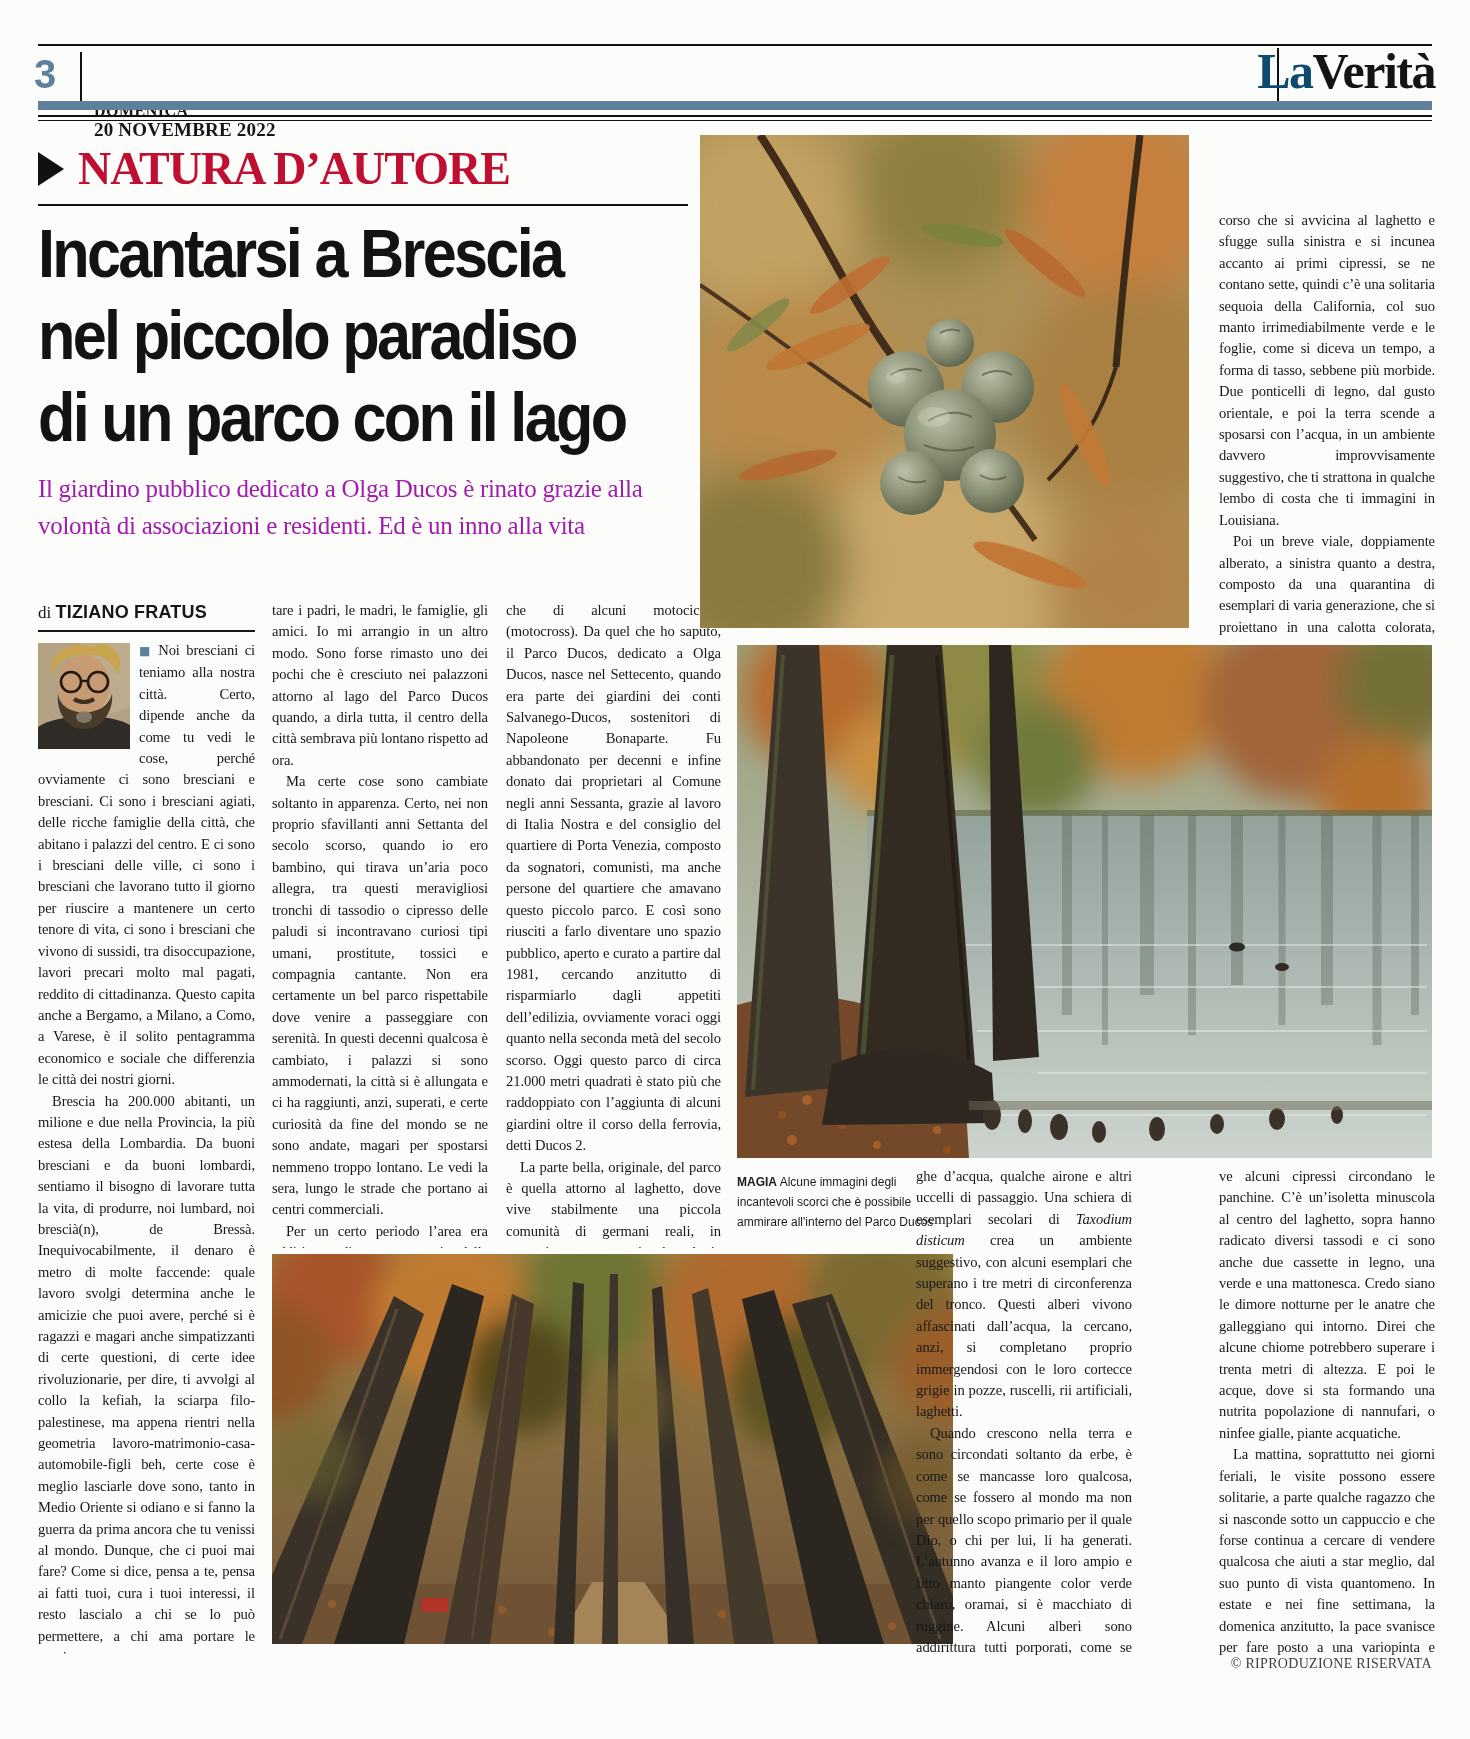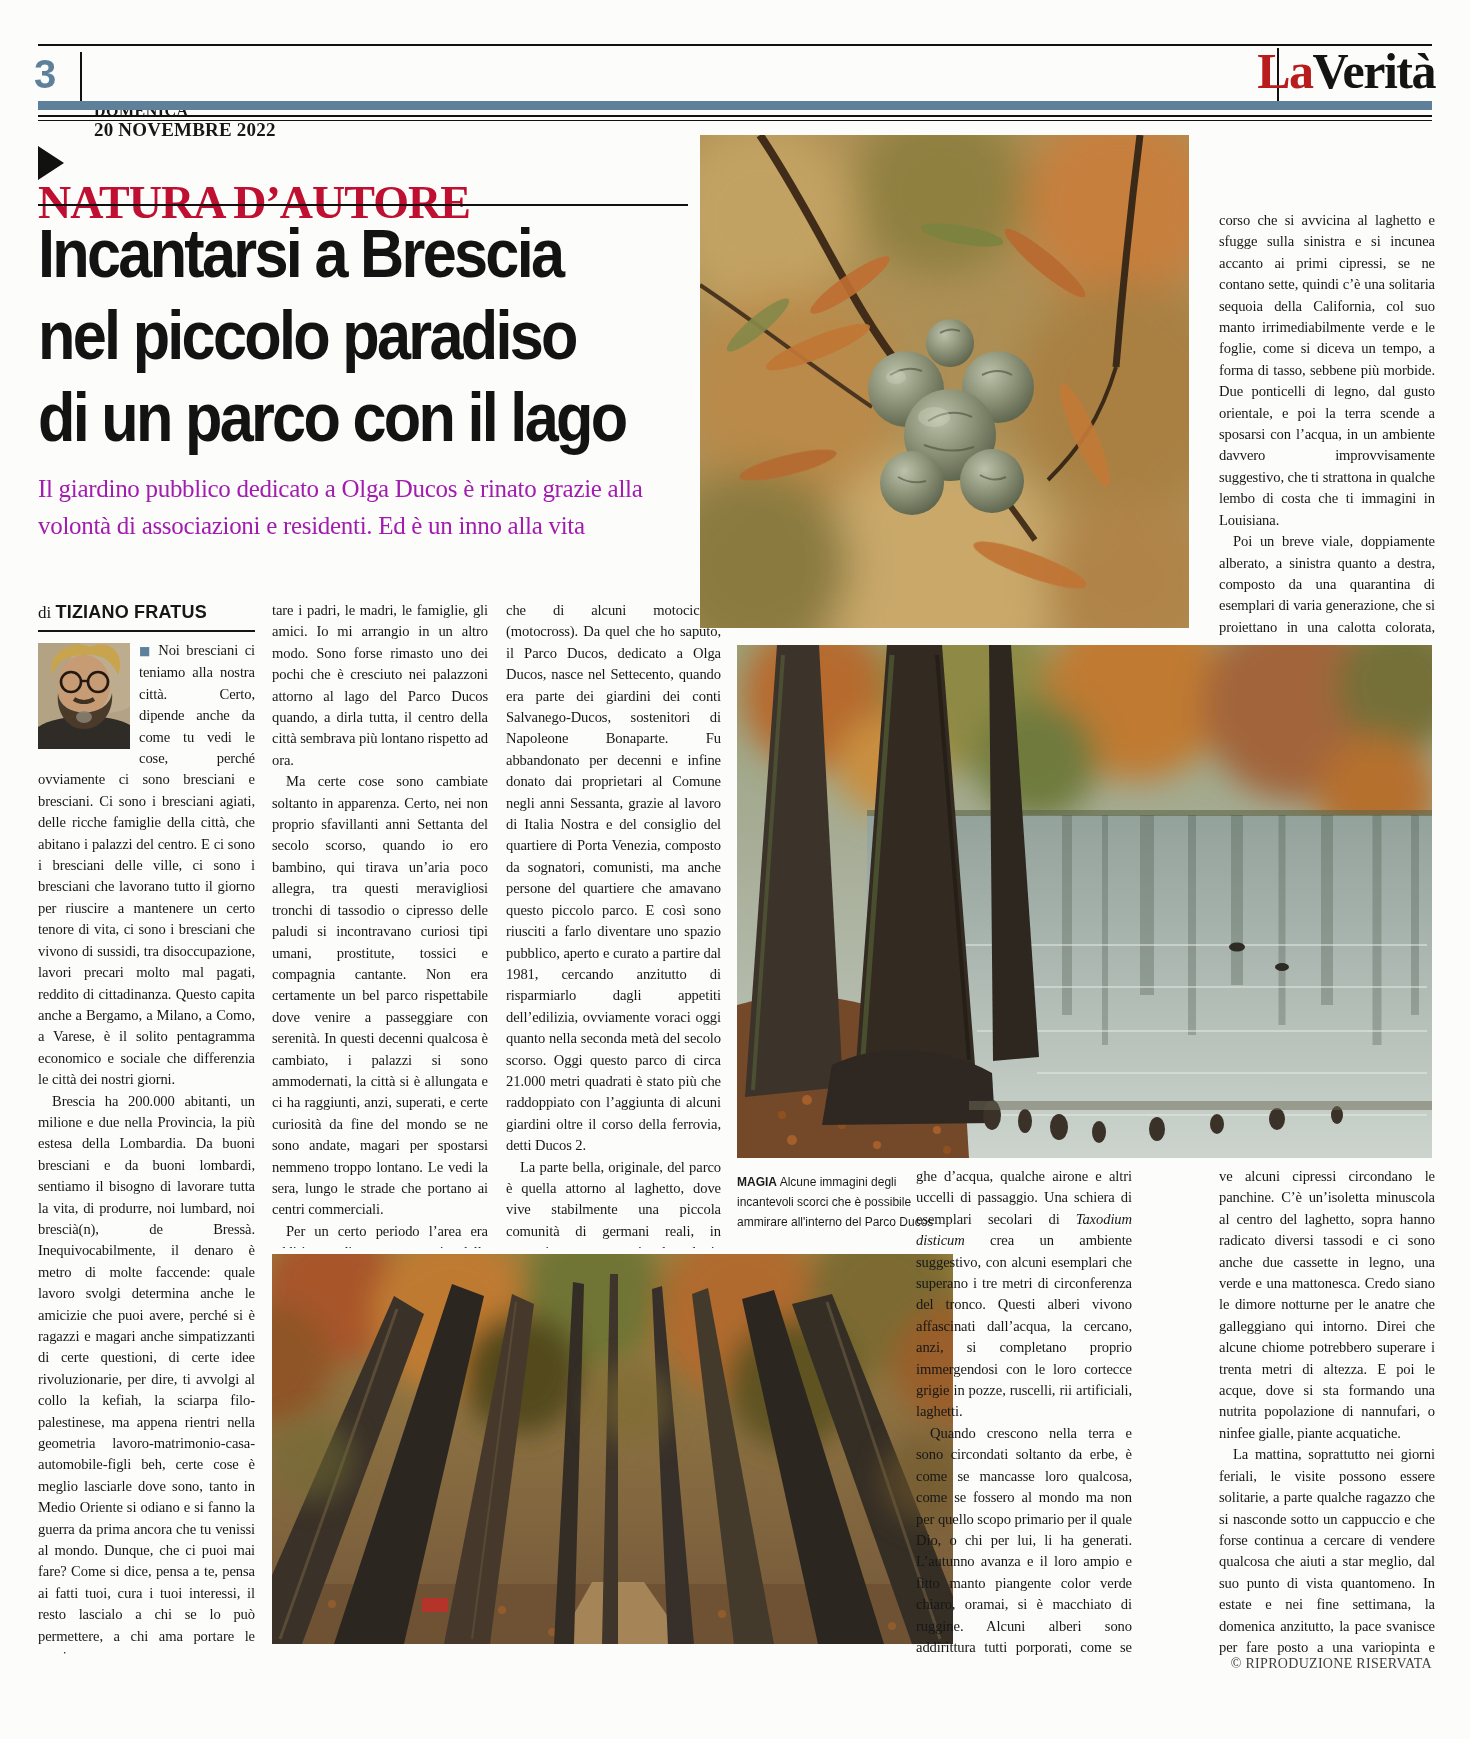--- a/index.html
+++ b/index.html
@@ -11,28 +11,28 @@
   .rule-top{left:38px;top:44px;width:1394px;height:2px;background:#111;}
   .page-num{left:34px;top:52px;font-family:"Liberation Sans",sans-serif;font-weight:bold;
             font-size:40px;color:#5e809b;letter-spacing:-1px;}
   .vdiv1{left:80px;top:52px;width:2px;height:52px;background:#111;}
   .date-block{left:94px;top:58px;font-family:"Liberation Serif",serif;font-weight:bold;line-height:1.1;margin-top:44px;}
   .date-day{font-size:16px;letter-spacing:.5px;}
   .date-date{font-size:19px;letter-spacing:.2px;}
   .vdiv2{left:1277px;top:48px;width:2px;height:57px;background:#111;}
   .masthead{right:35px;top:44px;font-family:"Liberation Serif",serif;font-weight:bold;
             font-size:50px;letter-spacing:-1.5px;line-height:1.1;}
-  .masthead .la{color:#b91c1c;}
+  .masthead .la{color:#0c4a6e;}
   .masthead .verita{color:#141414;}
   .bar{left:38px;top:101px;width:1394px;height:9px;background:#5e809b;}
   .dbl1{left:38px;top:115px;width:1394px;height:2px;background:#111;}
   .dbl2{left:38px;top:120px;width:1394px;height:1px;background:#111;}
 
   
-  .kicker{left:38px;top:146px;display:flex;align-items:flex-start;flex-direction:column;}
+  .kicker{left:38px;top:146px;display:flex;align-items:center;gap:14px;}
   .kicker-arrow{width:0;height:0;border-top:17px solid transparent;border-bottom:17px solid transparent;
                 border-left:26px solid #111;}
   .kicker-label{font-family:"Liberation Serif",serif;font-weight:bold;font-size:46px;
                 color:#c01031;letter-spacing:-1px;line-height:1;}
   .kicker-rule{left:38px;top:204px;width:650px;height:2px;background:#111;}
   .headline{left:38px;top:212px;width:760px;transform:scaleX(.9);transform-origin:0 0;
             font-family:"Liberation Sans",sans-serif;font-weight:bold;font-size:68px;
             line-height:82px;letter-spacing:-3px;color:#131313;}
   .standfirst{left:38px;top:470px;width:662px;font-size:25px;line-height:37px;
               letter-spacing:-.3px;color:#a21caf;}

